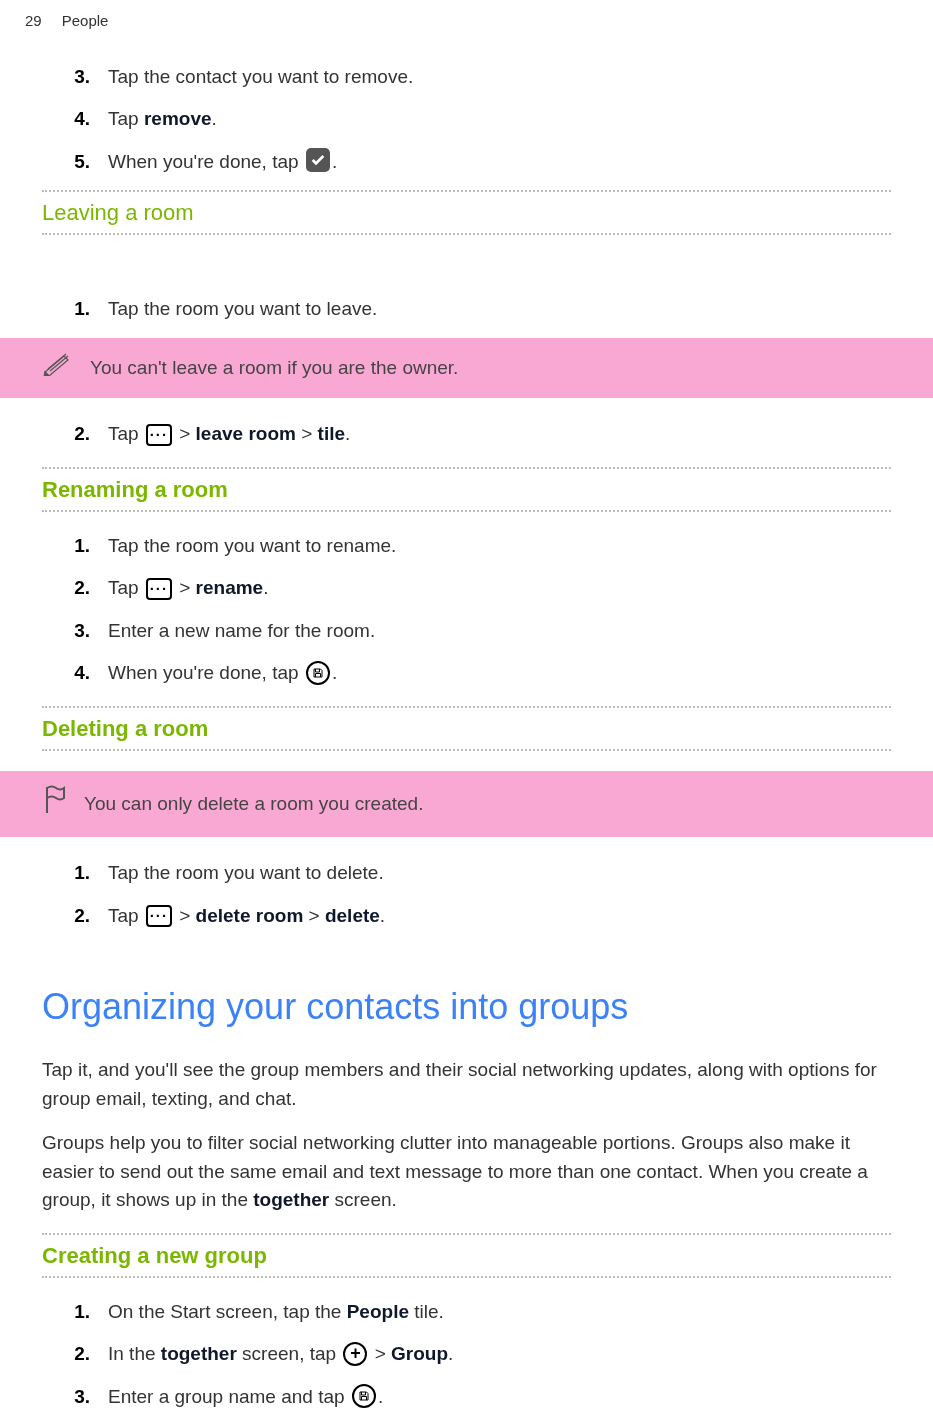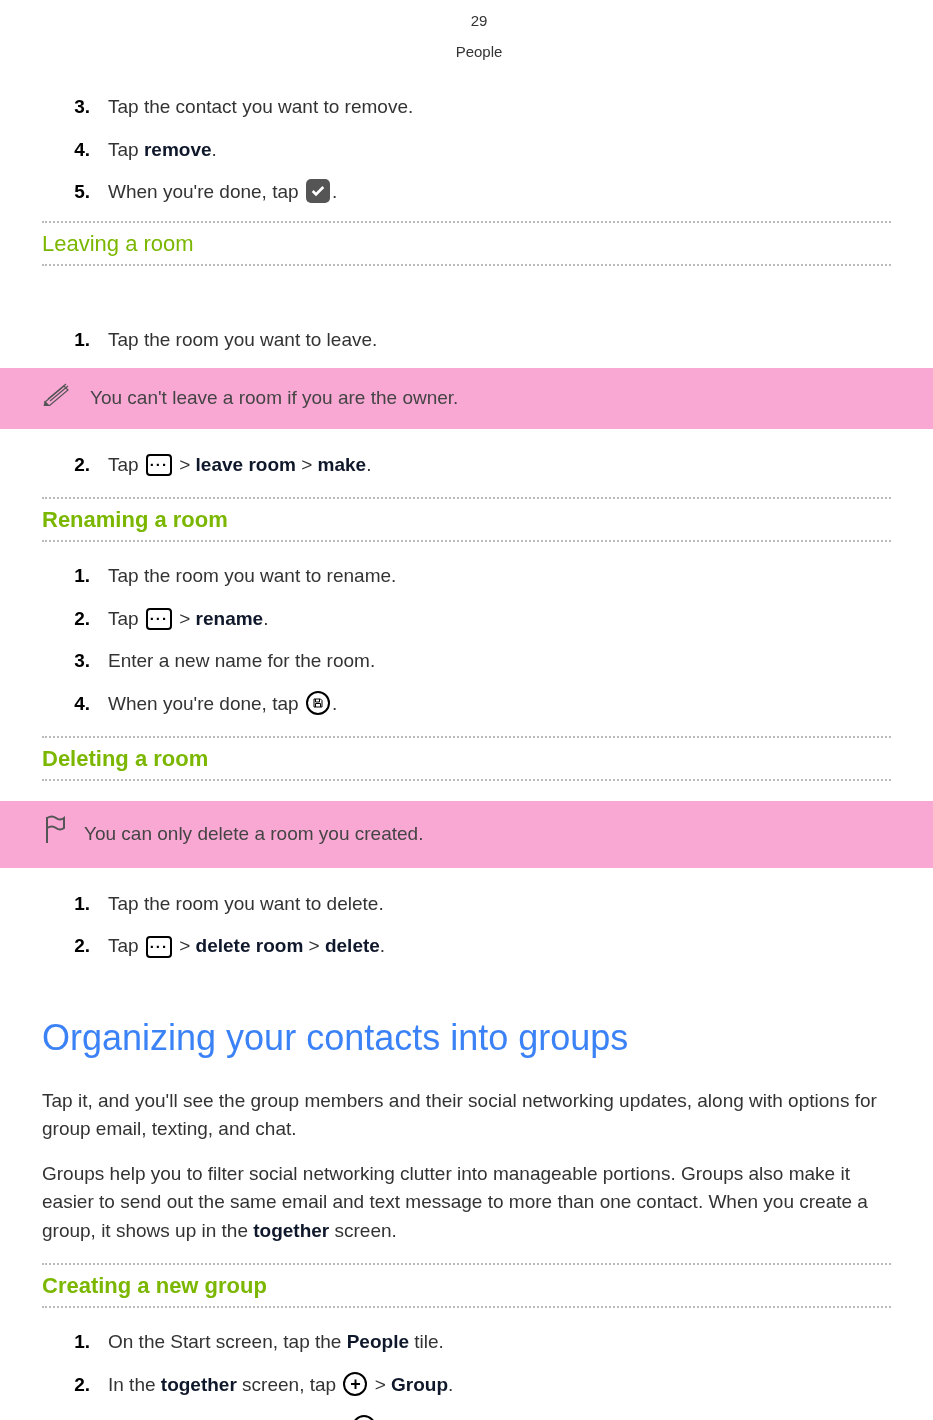--- a/index.html
+++ b/index.html
@@ -11,26 +11,25 @@
       font-family: -apple-system, "Segoe UI", Helvetica, Arial, sans-serif;
       font-size: 19px;
       line-height: 1.5;
       color: #333;
       background: #fff;
       width: 933px;
       padding: 10px 0 30px 0;
     }
     .page-header {
       display: flex;
-      align-items: center;
-      gap: 8px;
+      align-items: flex-start;
+      gap: 20px;
       padding: 0 0 30px 25px;
       font-size: 15px;
       color: #333;
-      flex-direction: column;
     }
     .page-num {
       font-weight: 400;
     }
     .content {
       padding: 0 42px;
     }
     ol {
       list-style: none;
       margin-left: 30px;
@@ -218,21 +217,21 @@
           </g>
         </svg>
     </span>
     <span>You can't leave a room if you are the owner.</span>
   </div>
 
   <ol>
     <li>
       <span class="num">2.</span>
       <span class="txt">
-        <span>Tap </span><span class="icon-square">...</span><span> &gt; </span><span class="bold">leave room</span><span> &gt; </span><span class="bold">make</span><span>.</span>
+        <span>Tap </span><span class="icon-square">...</span><span> &gt; </span><span class="bold">leave room</span><span> &gt; </span><span class="bold">tile</span><span>.</span>
       </span>
     </li>
   </ol>
 
   <h2 class="section-heading no-top">Renaming a room</h2>
 
   <ol>
     <li>
       <span class="num">1.</span>
       <span class="txt">Tap the room you want to rename.</span>

